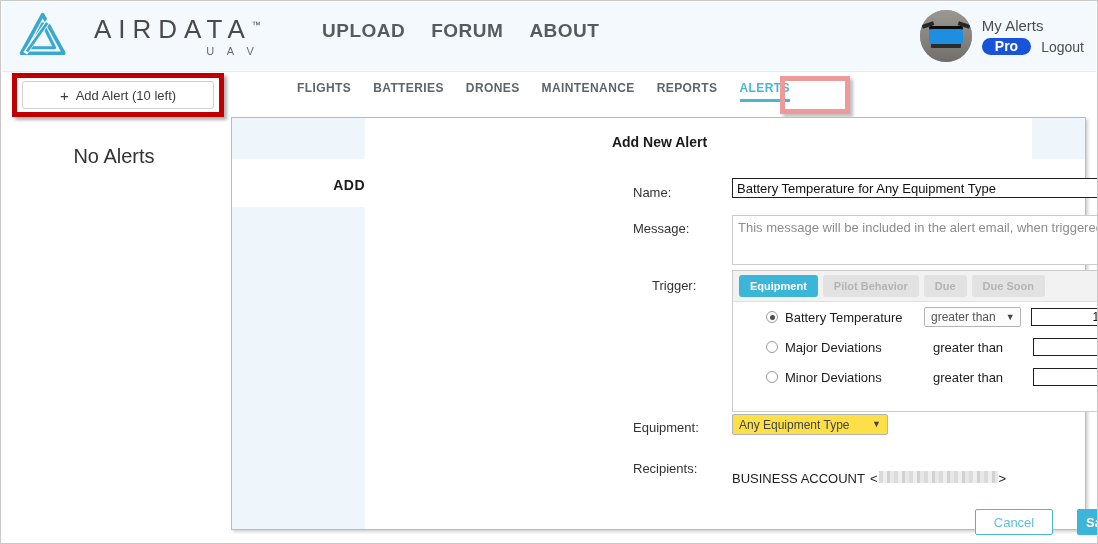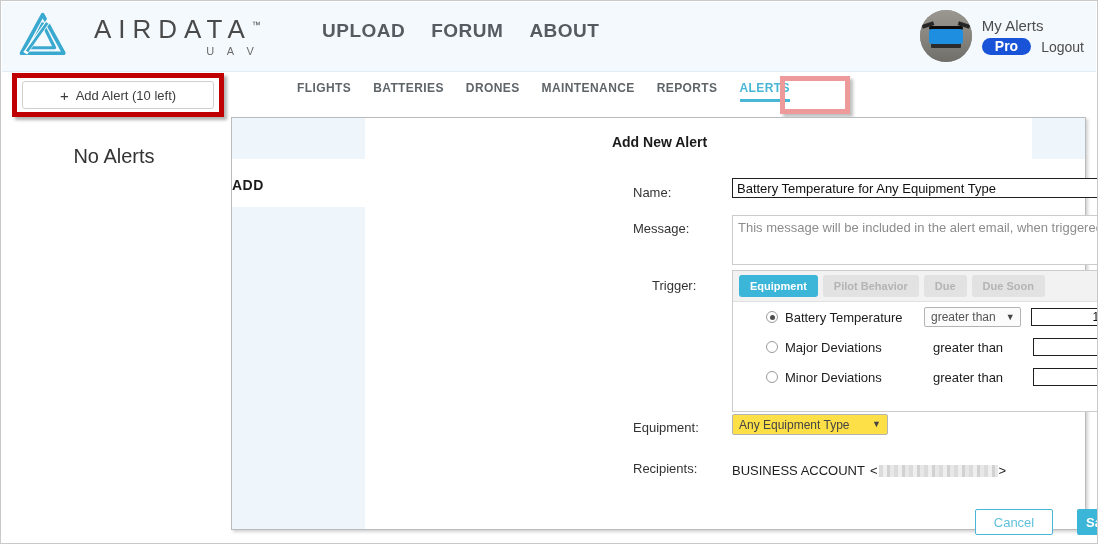--- a/index.html
+++ b/index.html
@@ -254,21 +254,21 @@
   .side-col-bottom {
     position: absolute;
     left: 0; top: 89px;
     width: 133px; bottom: 0;
     background: #eef5fb;
   }
   .add-label {
     position: absolute;
     left: 0; top: 59px;
     width: 133px;
-    text-align: left;
+    text-align: right;
     font-size: 14px;
     font-weight: bold;
     color: #1c1c1c;
     letter-spacing: 0.5px;
   }
 
   .form {
     position: absolute;
     left: 133px; top: 41px;
     right: 0; bottom: 0; padding-left: 32px;
@@ -424,23 +424,22 @@
     justify-content: space-between;
     padding: 0 6px;
     font-size: 12px;
     color: #444444;
     box-sizing: border-box;
     cursor: pointer;
   }
 
   .recipients-line {
     position: absolute;
-    left: 367px; top: 304px;
-    display: flex;
-    align-items: center;
+    left: 367px; top: 312px;
+    display: flex;
     font-size: 13px;
     color: #1d1d1d;
   }
   .redacted {
     display: inline-block;
     width: 119px; height: 12px;
     margin: 0 1px;
     background:
       repeating-linear-gradient(90deg,
         #d9d9d9 0px, #d9d9d9 4px,

